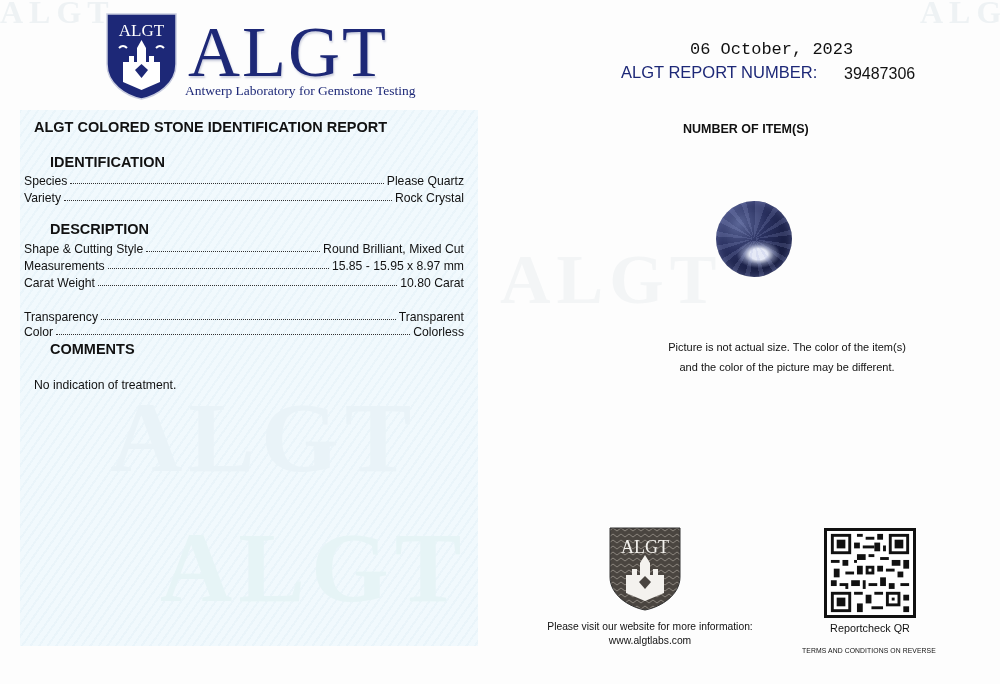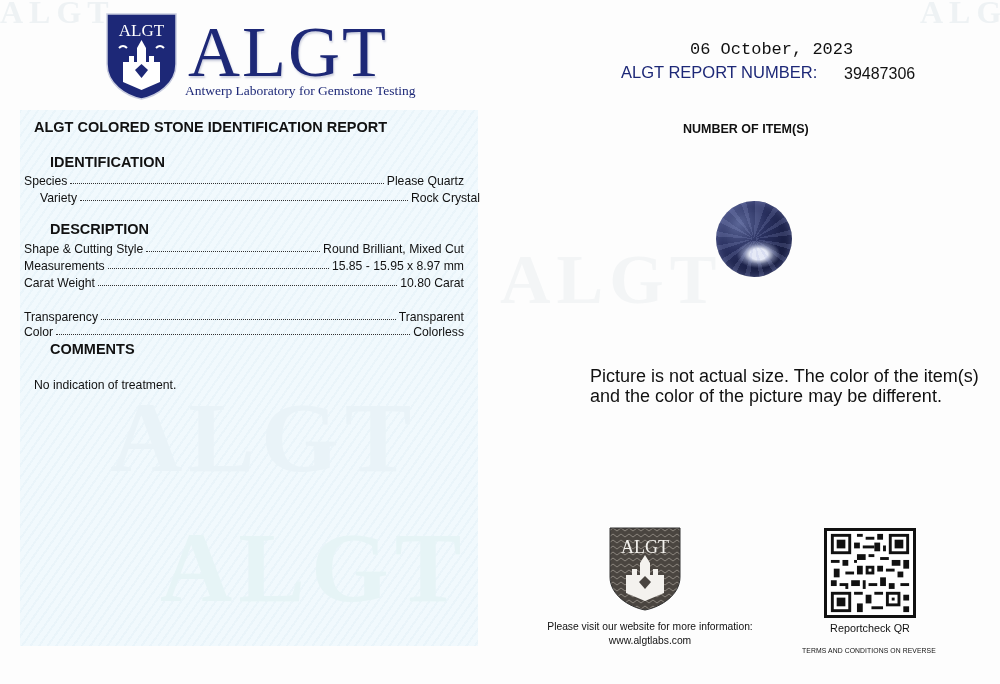--- a/index.html
+++ b/index.html
@@ -86,22 +86,22 @@
     background:
       radial-gradient(ellipse 22px 14px at 56% 70%, rgba(240,244,255,0.95) 0 40%, rgba(200,210,240,0.4) 70%, rgba(0,0,0,0) 100%),
       radial-gradient(circle at 30% 30%, #5a6596 0%, #2a3160 35%, #161b3e 70%, #0e1230 100%);
     box-shadow: inset 0 0 8px rgba(120,130,190,0.6);
   }
   .gem-facets {
     position: absolute; left: 716px; top: 201px; width: 76px; height: 76px; border-radius: 50%;
     background: repeating-conic-gradient(from 10deg at 50% 50%, rgba(160,170,220,0.18) 0 8deg, rgba(0,0,0,0) 8deg 22deg);
   }
   .disclaimer {
-    position: absolute; left: 590px; width: 330px; text-align: center; font-size: 18px;
-    font-family: "Liberation Sans", sans-serif; white-space: nowrap; margin-top: 25px;
+    position: absolute; left: 622px; width: 330px; text-align: center; font-size: 11px;
+    font-family: "Liberation Sans", sans-serif; white-space: nowrap;
   }
 
   .seal {
     position: absolute; left: 609px; top: 527px; width: 72px; height: 84px;
   }
   .visit {
     position: absolute; left: 520px; width: 260px; text-align: center; font-size: 10.3px;
     font-family: "Liberation Sans", sans-serif; white-space: nowrap;
   }
   .qr {
@@ -140,21 +140,21 @@
 <div class="tagline">Antwerp Laboratory for Gemstone Testing</div>
 
 <div class="report-title">ALGT COLORED STONE IDENTIFICATION REPORT</div>
 
 <div class="section-head" style="top:154px;">IDENTIFICATION</div>
 <div class="row" style="top:171px;">
   <span class="lbl">Species</span>
   <span class="dots"></span>
   <span class="val">Please Quartz</span>
 </div>
-<div class="row" style="top:188px;margin-left:16px;">
+<div class="row" style="top:188px;">
   <span class="lbl">Variety</span>
   <span class="dots"></span>
   <span class="val">Rock Crystal</span>
 </div>
 
 <div class="section-head" style="top:221px;">DESCRIPTION</div>
 <div class="row" style="top:239px;">
   <span class="lbl">Shape &amp; Cutting Style</span>
   <span class="dots"></span>
   <span class="val">Round Brilliant, Mixed Cut</span>

